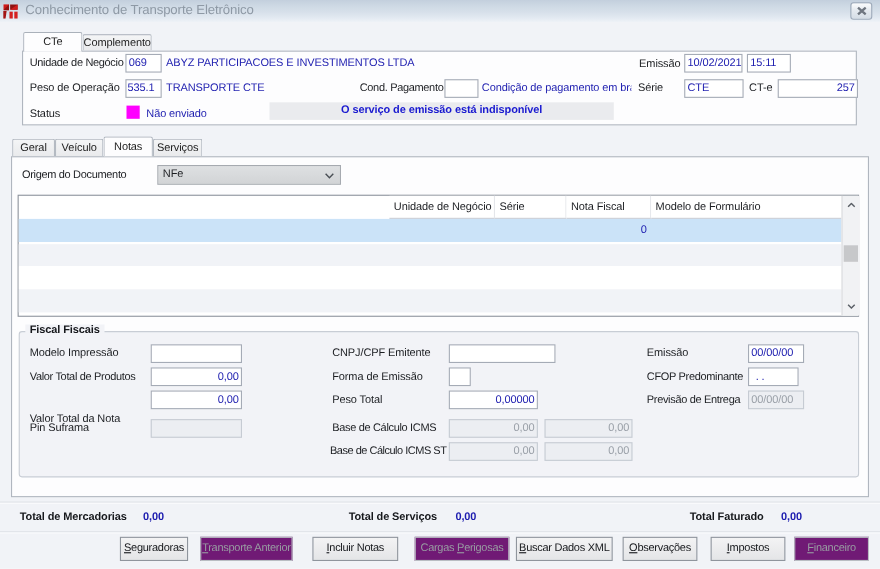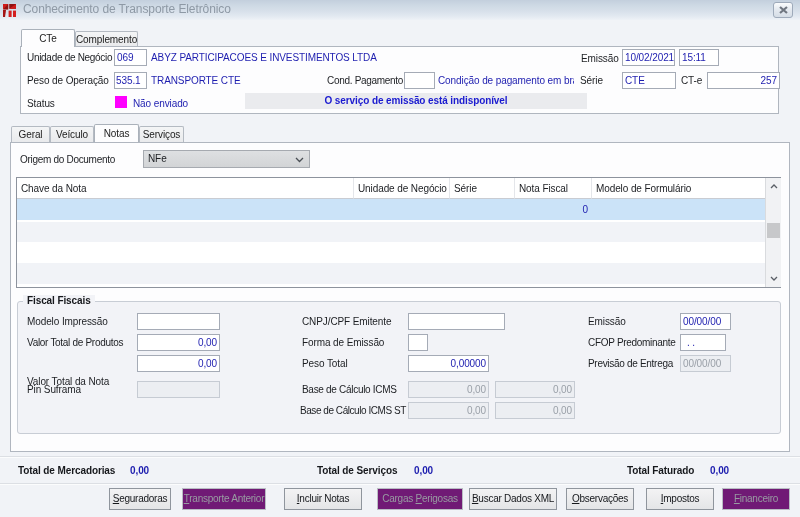--- a/index.html
+++ b/index.html
@@ -114,21 +114,21 @@
   <div class="box" style="left:679px; top:49px; width:40px;">15:11</div>
 
   <span class="lbl" style="left:580px; top:75px;">Série</span>
   <div class="box" style="left:622px; top:72px; width:54px;">CTE</div>
   <span class="lbl" style="left:681px; top:75px;">CT-e</span>
   <div class="box num" style="left:707px; top:72px; width:73px;">257</div>
 
   <span class="lbl" style="left:27px; top:98px;">Status</span>
   <div class="statusbox" style="left:115px; top:96px;"></div>
   <span class="desc" style="left:133px; top:98px;">Não enviado</span>
-  <div class="banner" style="left:245px; top:93px; width:342px; height:16px; line-height:16px;">O serviço de emissão está indisponível</div>
+  <div class="banner" style="left:245px; top:93px; width:313px; height:16px; line-height:16px;">O serviço de emissão está indisponível</div>
 
   <div class="tab" style="left:11px; top:126px; width:39px; height:16px; line-height:16px;">
     <span>Geral</span>
   </div>
   <div class="tab" style="left:50px; top:126px; width:44px; height:16px; line-height:16px;">
     <span>Veículo</span>
   </div>
   <div class="tab active" style="left:94px; top:124px; width:45px;">
     <span>Notas</span>
   </div>
@@ -140,21 +140,20 @@
 
   <span class="lbl tight tight" style="left:20px; top:154px;">Origem do Documento</span>
   <div class="combo" style="left:115px; top:150px; width:167px; height:18px;">
     <span>NFe</span>
     <svg width="9" height="6" viewBox="0 0 9 6">
       <path d="M1 1 L4.5 4.5 L8 1" stroke="#4a4f55" stroke-width="1.3" fill="none"></path>
     </svg>
   </div>
 
   <div class="grid" style="left:16px; top:177px; width:765px; height:111px;">
-    <div class="gh" style="left:0; width:337px;">Chave da Nota</div>
     <div class="gh" style="left:337px; width:96px;">Unidade de Negócio</div>
     <div class="gh" style="left:433px; width:65px;">Série</div>
     <div class="gh" style="left:498px; width:77px;">Nota Fiscal</div>
     <div class="gh" style="left:575px; width:173px; border-right:none;">Modelo de Formulário</div>
 
     <div class="grow" style="top:21px; width:748px; height:21px; background:#cbe3f8;">
       <span style="position:absolute; left:498px; width:73px; text-align:right; line-height:21px; color:#1d1daf;">0</span>
     </div>
     <div class="grow" style="top:44px; width:748px; height:20px; background:#f1f3f7;"></div>
     <div class="grow" style="top:64px; width:748px; height:21px; background:#ffffff;"></div>

